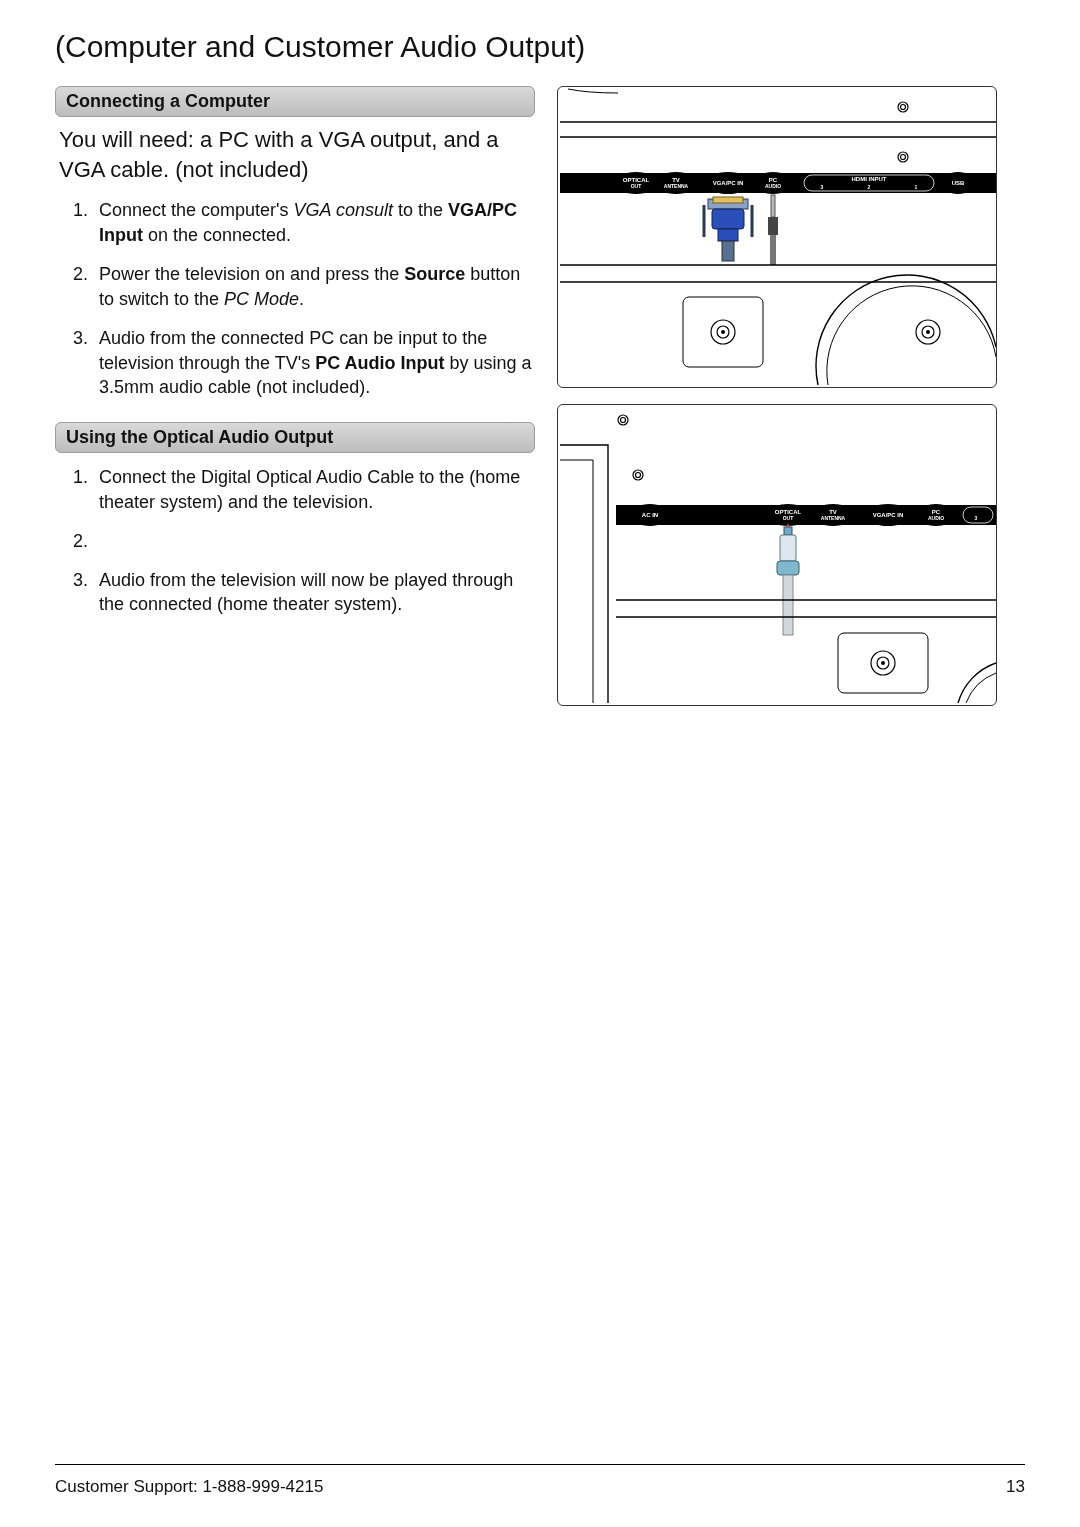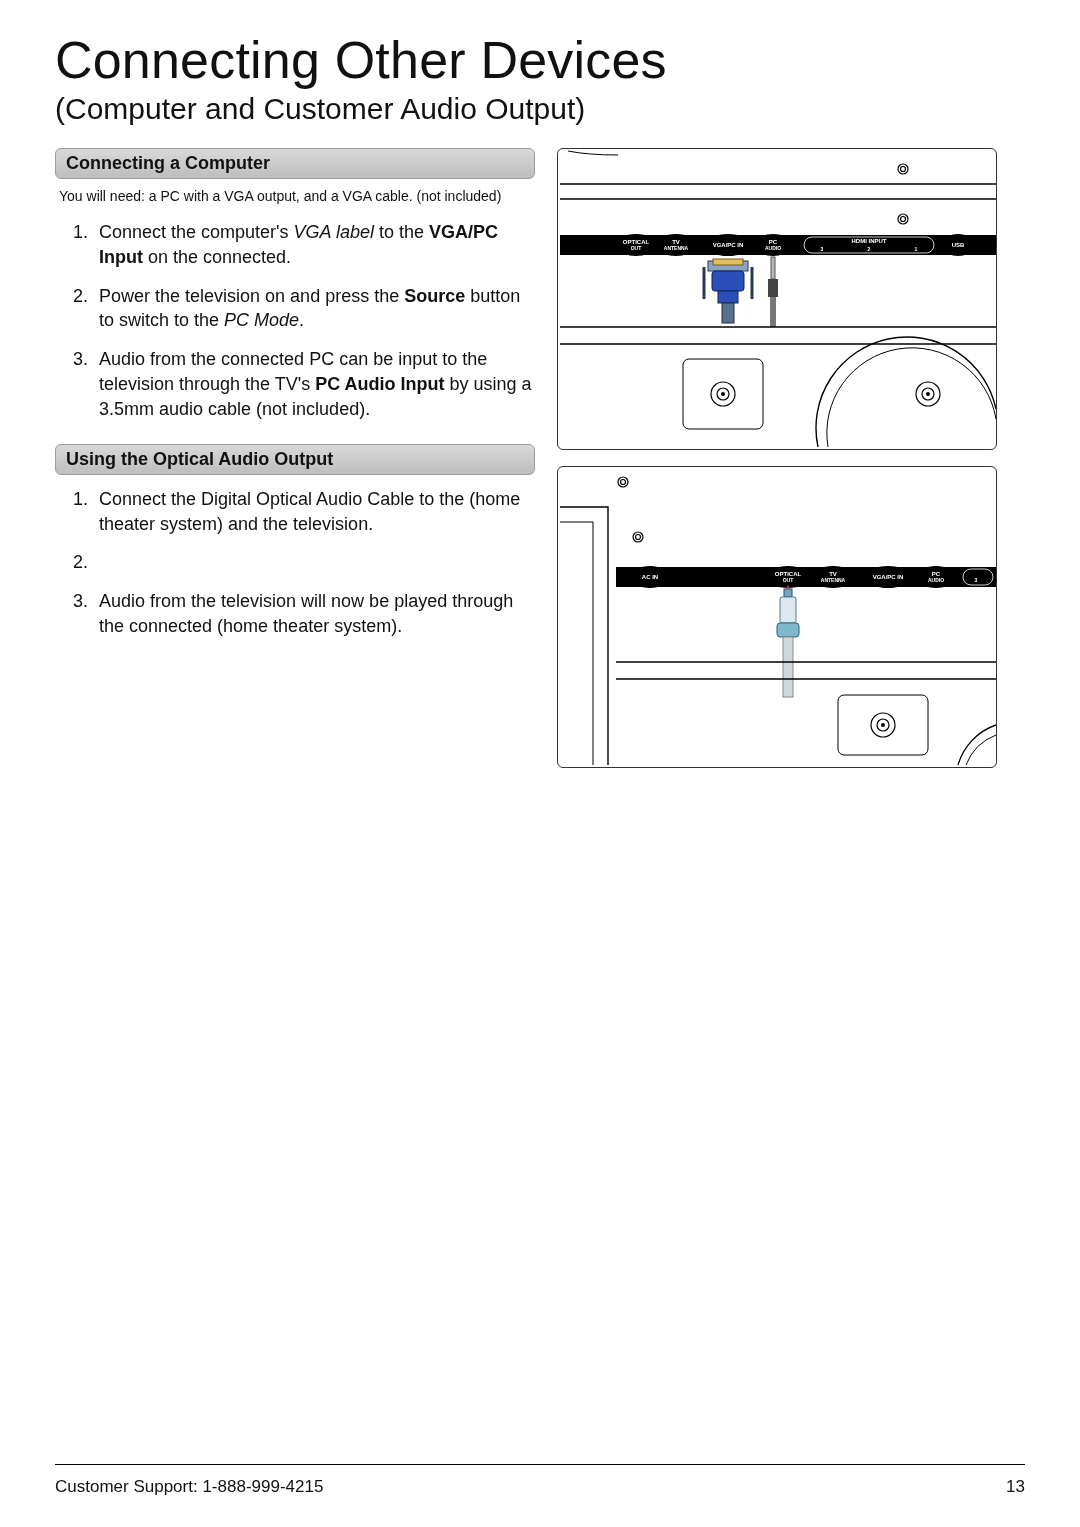--- a/index.html
+++ b/index.html
@@ -39,21 +39,21 @@
     background: linear-gradient(#d9d9d9, #bdbdbd);
     border: 1px solid #9c9c9c;
     border-radius: 6px;
     padding: 4px 10px;
     font-weight: 700;
     font-size: 18px;
     margin: 0 0 8px 0;
     color: #111;
   }
   .intro {
-    font-size: 14px;
+    font-size: 22px;
     line-height: 1.35;
     margin: 6px 4px 14px 4px;
   }
   ol.steps {
     font-size: 18px;
     line-height: 1.38;
     padding-left: 38px;
     margin: 12px 0 22px 0;
   }
   ol.steps li { margin-bottom: 14px; padding-left: 6px; }
@@ -103,31 +103,30 @@
     stroke: none;
   }
   .tvline { stroke:#000; stroke-width:1.4; fill:none; }
   .tvline-thin { stroke:#000; stroke-width:1; fill:none; }
   .screw { fill:none; stroke:#000; stroke-width:1.2; }
 </style>
 </head>
 <body>
 
 <div class="page">
-  <h1 class="title">Connecting Other Devices</h1>
   <h2 class="subtitle">(Computer and Customer Audio Output)</h2>
 
   <div class="columns">
     <div class="col-text">
 
       <div class="section-bar">Connecting a Computer</div>
       <p class="intro">You will need: a PC with a VGA output, and a VGA cable. (not included)</p>
       <ol class="steps">
         <li>
-          <span>Connect the computer's </span><em class="italic">VGA label</em><span> to the </span><strong class="b">VGA/PC Input</strong><span> on the connected.</span>
+          <span>Connect the computer's </span><em class="italic">VGA consult</em><span> to the </span><strong class="b">VGA/PC Input</strong><span> on the connected.</span>
         </li>
         <li>
           <span>Power the television on and press the </span><strong class="b">Source</strong><span> button to switch to the </span><em class="italic">PC Mode</em><span>.</span>
         </li>
         <li>
           <span>Audio from the connected PC can be input to the television through the TV's </span><strong class="b">PC Audio Input</strong><span> by using a 3.5mm audio cable (not included).</span>
         </li>
       </ol>
 
       <div class="section-bar">Using the Optical Audio Output</div>

